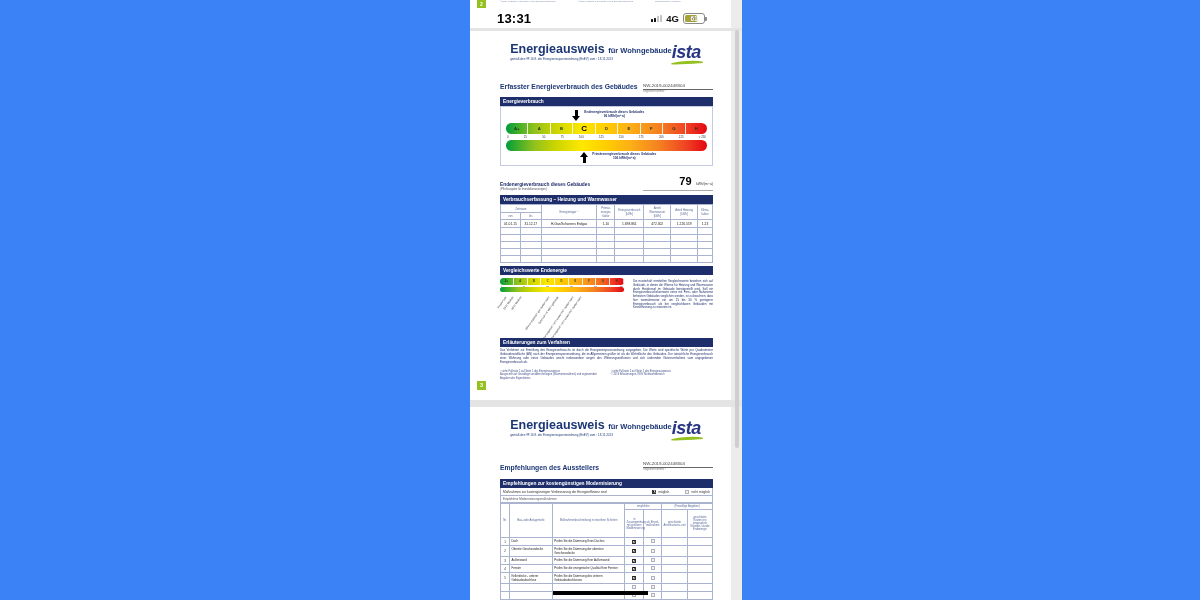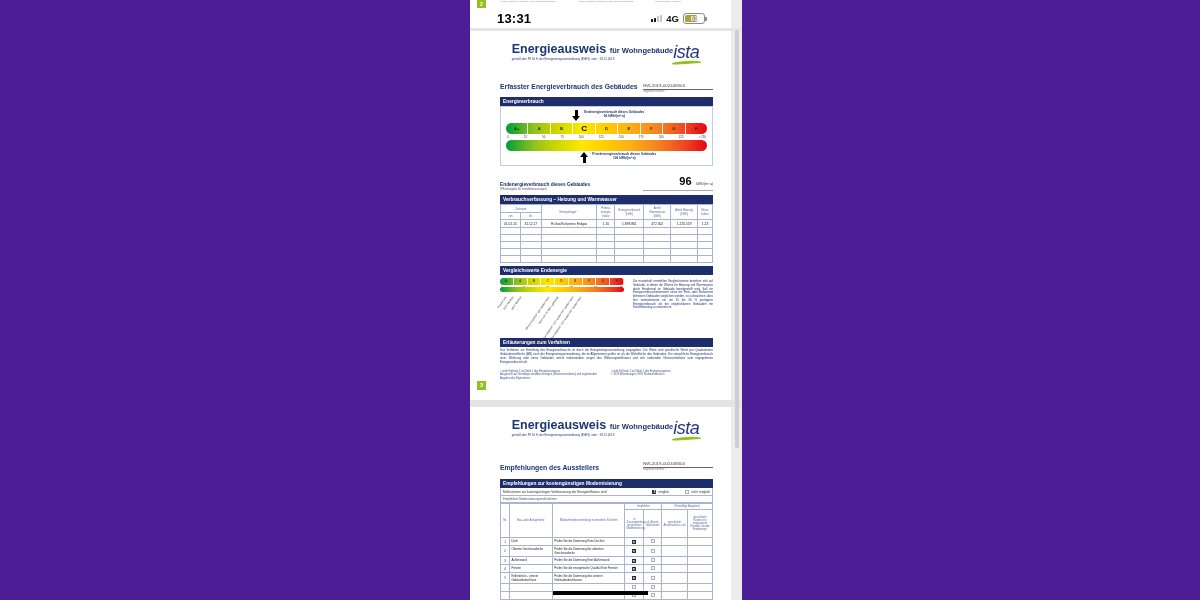--- a/index.html
+++ b/index.html
@@ -1,17 +1,17 @@
 <!DOCTYPE html>
 <html><head>
 <meta charset="utf-8">
 <style>
   * { margin:0; padding:0; box-sizing:border-box; }
   html,body { width:1200px; height:600px; background:#ffffff; font-family:"Liberation Sans", sans-serif; }
-  .canvas { position:relative; width:1200px; height:600px; background:#4c1d95; overflow:hidden; }
+  .canvas { position:relative; width:1200px; height:600px; background:#3b82f6; overflow:hidden; }
   .viewport { position:absolute; left:470px; top:0; width:272px; height:600px; background:#ececec; overflow:hidden; }
   .scrollbar { position:absolute; left:265px; top:30px; width:4px; height:418px; background:#cdcdd2; border-radius:2px; }
 
   
   .top-strip { position:relative; width:261px; height:8px; background:#ffffff; overflow:hidden; }
   .top-strip .badge { position:absolute; left:7px; top:0px; width:9px; height:8px; background:#94c11f; color:#fff; font-size:5px; font-weight:bold; text-align:center; line-height:9px; }
   .top-lines { position:absolute; left:30px; top:0; width:225px; font-size:2.4px; color:#7a87b5; line-height:1.3; display:flex; gap:8px; }
   .top-lines span { display:block; width:32%; }
 
   
@@ -33,21 +33,21 @@
 
   .page { position:relative; width:261px; background:#ffffff; overflow:hidden; }
   .page1 { height:369px; padding:12px 18px 0 30px; }
   .page2 { height:193px; padding:12px 18px 0 30px; }
 
   
   .cert-header { display:flex; justify-content:center; align-items:flex-start; height:30px; }
   .ch-left .t1 { font-size:12.5px; font-weight:bold; color:#1c3775; line-height:1; }
   .ch-left .t1 .suffix { font-size:7.5px; font-weight:bold; }
   .ch-left .t2 { font-size:3px; color:#1c3775; margin-top:1.5px; }
-  .ista { position:relative; font-size:18px; font-weight:normal; font-style:italic; color:#283583; line-height:1; letter-spacing:-.5px; padding-right:2px; }
+  .ista { position:relative; font-size:18px; font-weight:bold; font-style:italic; color:#283583; line-height:1; letter-spacing:-.5px; padding-right:2px; }
   .ista::after { content:""; position:absolute; left:-1px; right:0; bottom:-2px; height:2.5px; background:#94c11f; border-radius:50% 50% 50% 50%/80% 80% 20% 20%; transform:rotate(-3deg); }
 
   .section-row { display:flex; justify-content:space-between; align-items:flex-start; margin-top:10px; height:14px; }
   .section-title { font-size:6.8px; font-weight:bold; color:#1c3775; }
   .reg-block { width:70px; text-align:left; }
   .reg-num { font-size:4.4px; color:#444; border-bottom:.5px solid #666; padding-bottom:.5px; }
   .reg-lab { font-size:2.7px; color:#777; margin-top:.5px; }
 
   .navy-bar { background:#1d2e6b; color:#fff; font-size:4.8px; font-weight:bold; padding:2px 3px; }
 
@@ -216,21 +216,21 @@
           </div>
         </div>
       </div>
 
       <div class="end-row">
         <div>
           <div class="lab">Endenergieverbrauch dieses Gebäudes</div>
           <div class="sub">(Pflichtangabe für Immobilienanzeigen)</div>
         </div>
         <div class="end-val">
-          <span class="num">96</span>
+          <span class="num">79</span>
           <span class="unit">kWh/(m²·a)</span>
         </div>
       </div>
 
       <div class="navy-bar">Verbrauchserfassung – Heizung und Warmwasser</div>
 
       <table class="t1">
         <colgroup>
             <col style="width:9.4%">
             <col style="width:9.8%">

